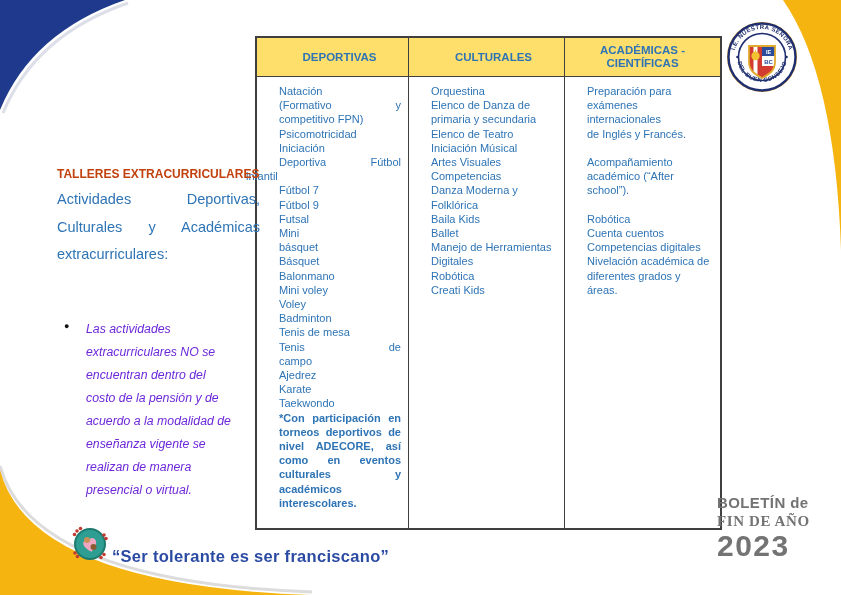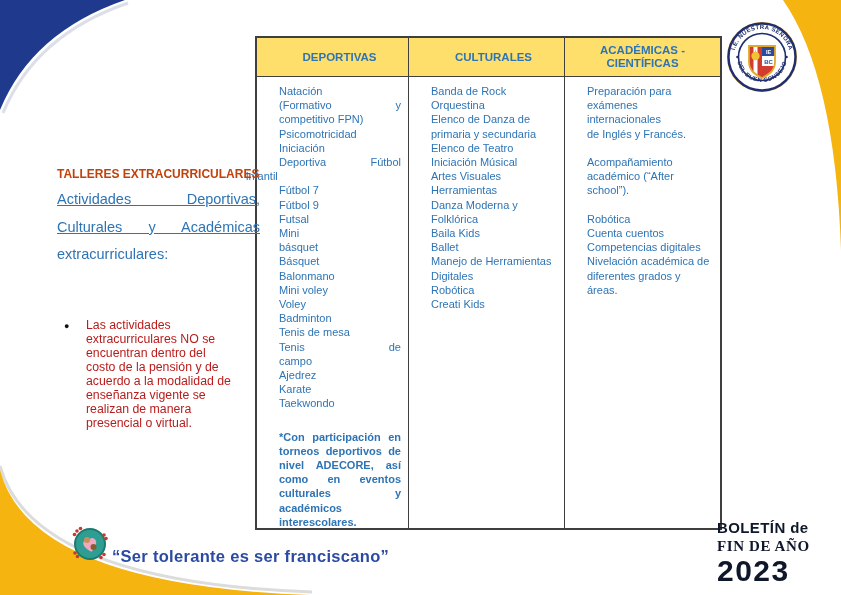--- a/index.html
+++ b/index.html
@@ -5,48 +5,48 @@
   html,body{margin:0;padding:0;}
   body{font-family:"Liberation Sans",sans-serif;background:#888;}
   .page{position:relative;width:841px;height:595px;background:#ffffff;overflow:hidden;margin:0 auto;}
   .decor{position:absolute;left:0;top:0;width:841px;height:595px;pointer-events:none;}
 
   
   .page-title{position:absolute;left:57px;top:167px;font-size:12px;font-weight:700;
     color:#c2410c;white-space:nowrap;z-index:3;}
   .intro{position:absolute;left:57px;top:186px;width:203px;color:#2E74B5;font-size:14.5px;z-index:2;}
   .intro .line{line-height:27.6px;text-align:justify;}
-  .intro .line:nth-child(1),.intro .line:nth-child(2){text-align-last:justify;text-decoration:underline;}
+  .intro .line:nth-child(1),.intro .line:nth-child(2){text-align-last:justify;}
   .bullet-dot{position:absolute;left:64px;top:321px;font-size:9px;color:#111;z-index:2;}
-  .bullet-text{position:absolute;left:86px;top:318px;width:152px;
-    font-size:12.3px;line-height:14px;color:#b91c1c;z-index:2;}
+  .bullet-text{position:absolute;left:86px;top:318px;width:152px;font-style:italic;
+    font-size:12.3px;line-height:23px;color:#6d28d9;z-index:2;}
 
   
   .workshops-table{position:absolute;left:255px;top:36px;width:467px;height:494px;
     border:2px solid #3f3f3f;box-sizing:border-box;background:#fff;z-index:1;}
   .thead{display:grid;grid-template-columns:152px 156px 1fr;height:38px;
     border-bottom:1.5px solid #3f3f3f;background:#FFDF6B;}
   .th{display:flex;align-items:center;justify-content:center;text-align:center;
     font-weight:700;font-size:11.5px;color:#2E74B5;padding:2px 10px;line-height:13px;}
   .th:not(:last-child){border-right:1.5px solid #3f3f3f;padding-left:24px;}
   .tbody{display:grid;grid-template-columns:152px 156px 1fr;height:calc(100% - 39.5px);}
   .cell{padding:7px 7px 0 22px;font-size:11px;line-height:14.2px;color:#2E74B5;}
   .cell:not(:last-child){border-right:1.5px solid #3f3f3f;}
   .items .line{min-height:14.2px;}
   .items.pre > .line:nth-child(2),
   .items.pre > .line:nth-child(6),
   .items.post > .line:nth-child(12){text-align:justify;text-align-last:justify;}
   .hang{margin-left:-33px;white-space:nowrap;}
-  .note{font-weight:700;text-align:justify;text-align-last:left;margin-top:19px;}
+  .note{font-weight:700;text-align:justify;text-align-last:left;}
 
   
   .footer-logo{position:absolute;left:66px;top:520px;width:48px;height:48px;z-index:2;}
   .quote{position:absolute;left:112px;top:547px;font-size:16.5px;font-weight:700;
     color:#2B4AA3;letter-spacing:.3px;z-index:2;}
-  .boletin{position:absolute;left:717px;top:519px;color:#0f172a;z-index:2;}
+  .boletin{position:absolute;left:717px;top:494px;color:#737373;z-index:2;}
   .boletin .l1{font-size:15px;font-weight:700;line-height:18px;letter-spacing:.4px;}
   .boletin .l2{font-size:15px;font-weight:700;line-height:18px;letter-spacing:.6px;font-family:Liberation Serif, serif;}
   .boletin .year{font-size:30px;font-weight:700;line-height:31px;letter-spacing:1.5px;}
 
   .badge{position:absolute;left:726px;top:21px;width:72px;height:72px;z-index:2;}
 </style>
 </head>
 <body>
 
 <div class="page">
@@ -133,28 +133,27 @@
             <div class="line">Tenis de</div>
             <div class="line">campo</div>
             <div class="line">Ajedrez</div>
             <div class="line">Karate</div>
             <div class="line">Taekwondo</div>
           </div>
         <div class="note">*Con participación en torneos deportivos de nivel ADECORE, así como en eventos culturales y académicos interescolares.</div>
       </div>
       <div class="cell">
         <div class="items">
-            <div class="line">Banda de Rock</div>
             <div class="line">Orquestina</div>
             <div class="line">Elenco de Danza de</div>
             <div class="line">primaria y secundaria</div>
             <div class="line">Elenco de Teatro</div>
             <div class="line">Iniciación Músical</div>
             <div class="line">Artes Visuales</div>
-            <div class="line">Herramientas</div>
+            <div class="line">Competencias</div>
             <div class="line">Danza Moderna y</div>
             <div class="line">Folklórica</div>
             <div class="line">Baila Kids</div>
             <div class="line">Ballet</div>
             <div class="line">Manejo de Herramientas</div>
             <div class="line">Digitales</div>
             <div class="line">Robótica</div>
             <div class="line">Creati Kids</div>
           </div>
       </div>

